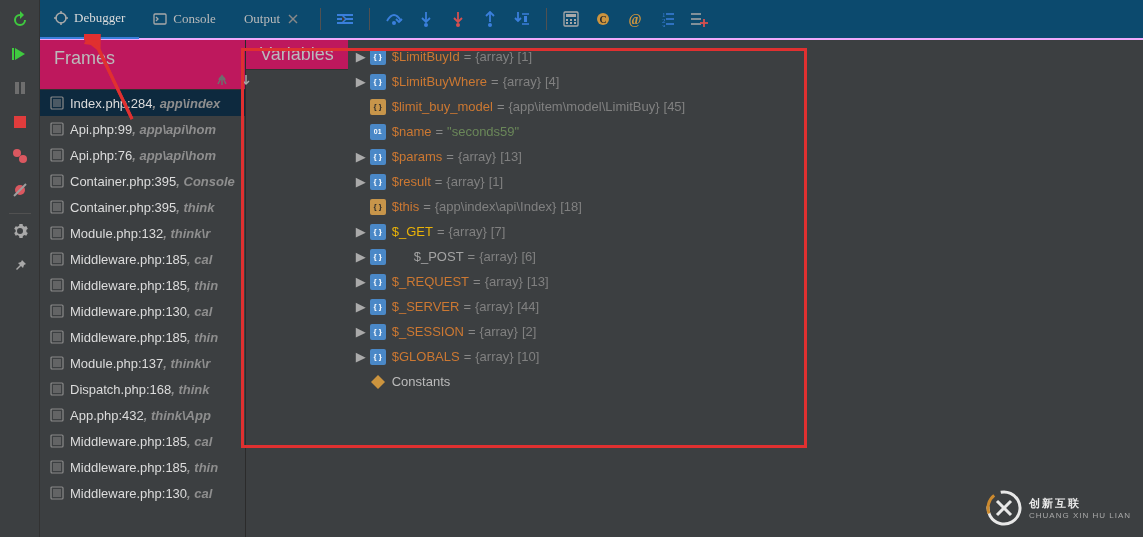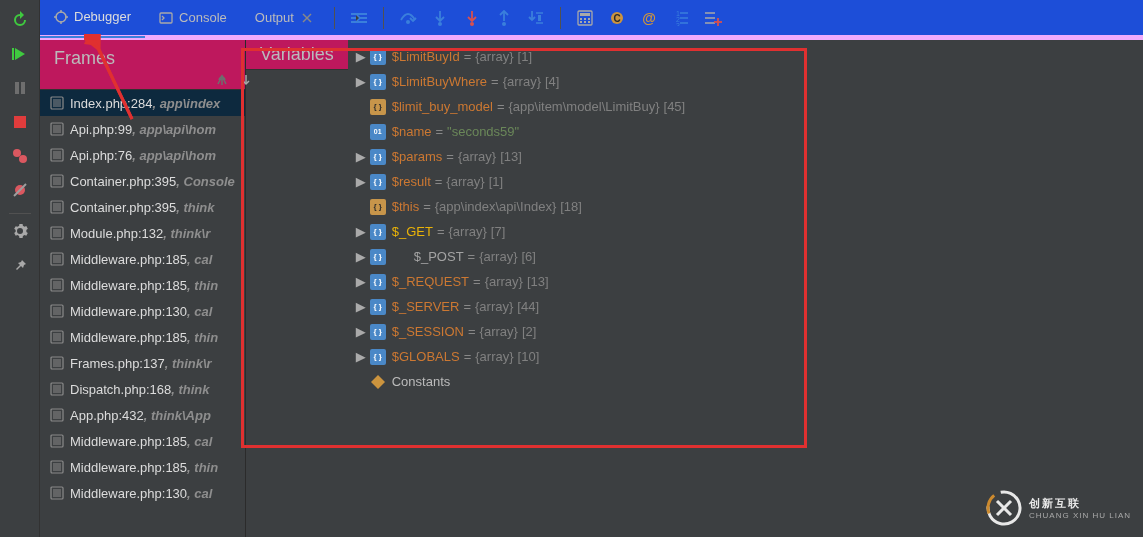--- a/index.html
+++ b/index.html
@@ -30,24 +30,25 @@
       margin-bottom: 6px;
       cursor: pointer;
       border-radius: 2px;
     }
     .svgicon { display: block; }
     .top-tabs {
       position: absolute;
       left: 40px; top: 0;
       right: 0;
       height: 40px;
-      background: #1d4ed8;
+      background: #0c4a6e;
       display: flex;
       align-items: center;
-      border-bottom: 5px solid #f0abfc;
+      border-bottom: 2px solid #f0abfc;
+      font-family: Liberation Serif, serif;
     }
     .tab {
       display: flex; align-items: center;
       padding: 0 14px;
       height: 40px;
       cursor: pointer;
       font-size: 13px;
       color: #bbbbbb;
     }
     .tab.active {
@@ -442,21 +443,21 @@
       <rect x="3" y="3" width="8" height="8" fill="#8a8a8a" opacity="0.5"></rect>
     </svg>
     <span class="frame-file">Middleware.php:185</span>
     <span class="frame-loc">, thin</span>
         </div>
         <div class="frame-row">
     <svg class="frame-icon" width="14" height="14" viewBox="0 0 14 14">
       <rect x="1" y="1" width="12" height="12" rx="1" fill="none" stroke="#8a8a8a" stroke-width="1.2"></rect>
       <rect x="3" y="3" width="8" height="8" fill="#8a8a8a" opacity="0.5"></rect>
     </svg>
-    <span class="frame-file">Frames.php:137</span>
+    <span class="frame-file">Module.php:137</span>
     <span class="frame-loc">, think\r</span>
         </div>
         <div class="frame-row">
     <svg class="frame-icon" width="14" height="14" viewBox="0 0 14 14">
       <rect x="1" y="1" width="12" height="12" rx="1" fill="none" stroke="#8a8a8a" stroke-width="1.2"></rect>
       <rect x="3" y="3" width="8" height="8" fill="#8a8a8a" opacity="0.5"></rect>
     </svg>
     <span class="frame-file">Dispatch.php:168</span>
     <span class="frame-loc">, think</span>
         </div>

